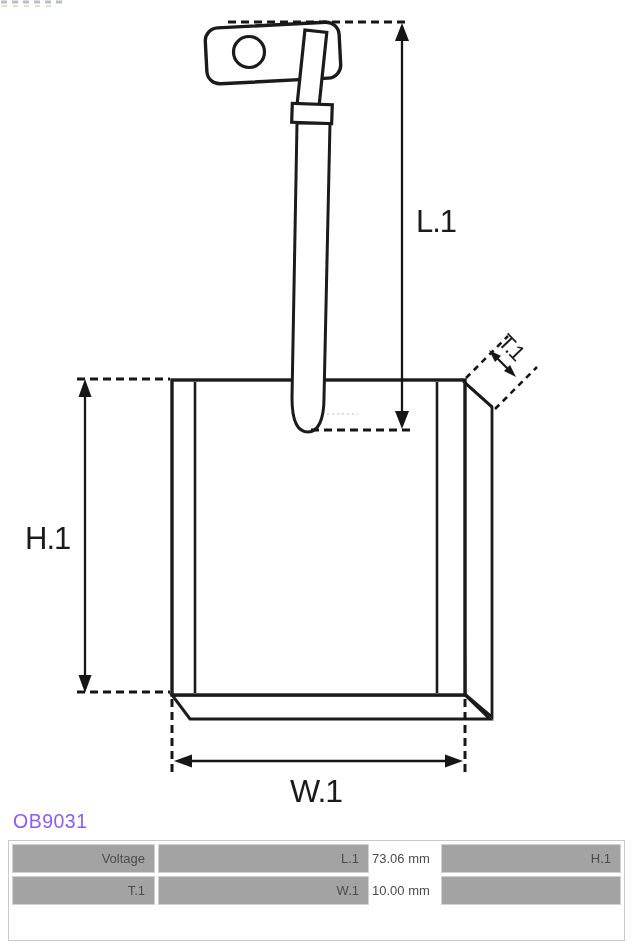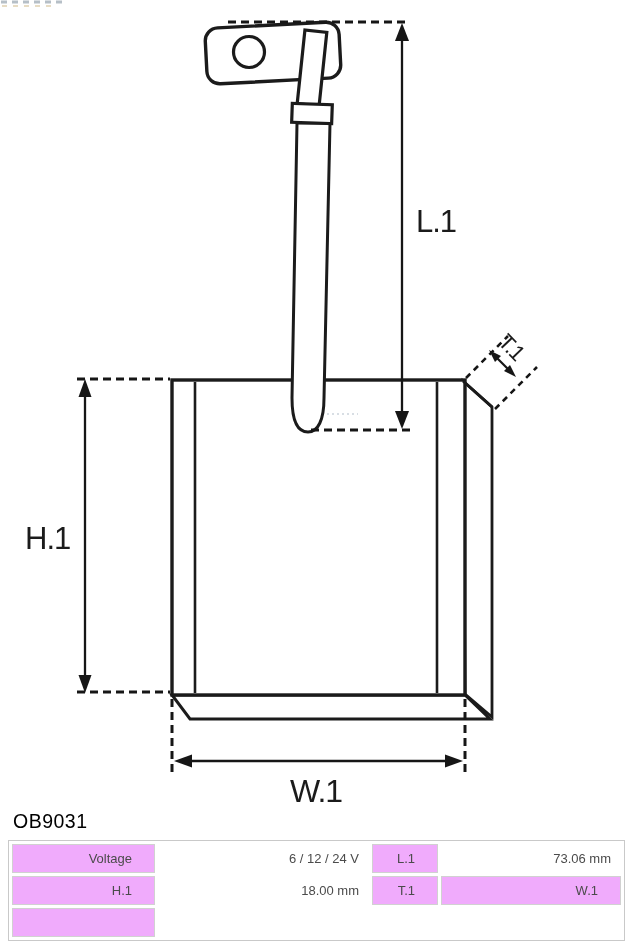--- a/index.html
+++ b/index.html
@@ -14,21 +14,21 @@
   .dim-text{
     fill:#1b1b1b;
     font-family:"Liberation Sans",sans-serif;
     letter-spacing:-1px;
   }
   .part-number{
     position:absolute;
     left:13px;top:810px;
     font-size:19.5px;
     font-weight:400;
-    color:#000000;
+    color:#8b5cf6;
     letter-spacing:0.5px;
   }
   .spec-table{
     position:absolute;
     left:8px;top:840px;
     display:inline-grid;
     grid-template-columns:143px 211px 66px 180px;
     grid-auto-rows:29px;
     gap:3px;
     padding:3px;
@@ -37,23 +37,23 @@
     font-size:13px;
     color:#4b4b4b;
   }
   .spec-table .cell{
     box-sizing:border-box;
     text-align:right;
     line-height:27px;
     white-space:nowrap;
   }
   .spec-table .label{
-    background:#f0abfc;
+    background:#a3a3a3;
     border:1px solid #d1d1d1;
-    padding-right:22px;
+    padding-right:9px;
   }
   .spec-table .value{
     background:#ffffff;
     padding-right:10px;
     line-height:29px;
   }
 </style>
 </head>
 <body>
 
@@ -121,26 +121,25 @@
       <polygon points="489,350 501,356 495,362" stroke="none"></polygon>
       <polygon points="516,377 510,365 504,371" stroke="none"></polygon>
     </g>
     <text transform="translate(497,343) rotate(46)" font-size="22" class="dim-text">T.1</text>
   </svg>
 
   <div class="part-number">OB9031</div>
 
   <div class="spec-table">
     <div class="cell label">Voltage</div>
-    <div class="cell value">6 / 12 / 24 V</div>
     <div class="cell label">L.1</div>
     <div class="cell value">73.06 mm</div>
 
     <div class="cell label">H.1</div>
-    <div class="cell value">18.00 mm</div>
     <div class="cell label">T.1</div>
 
     <div class="cell label">W.1</div>
+    <div class="cell value">10.00 mm</div>
     <div class="cell label"></div>
     <div class="cell value"></div>
   </div>
 
 </div>
 
 </body></html>

